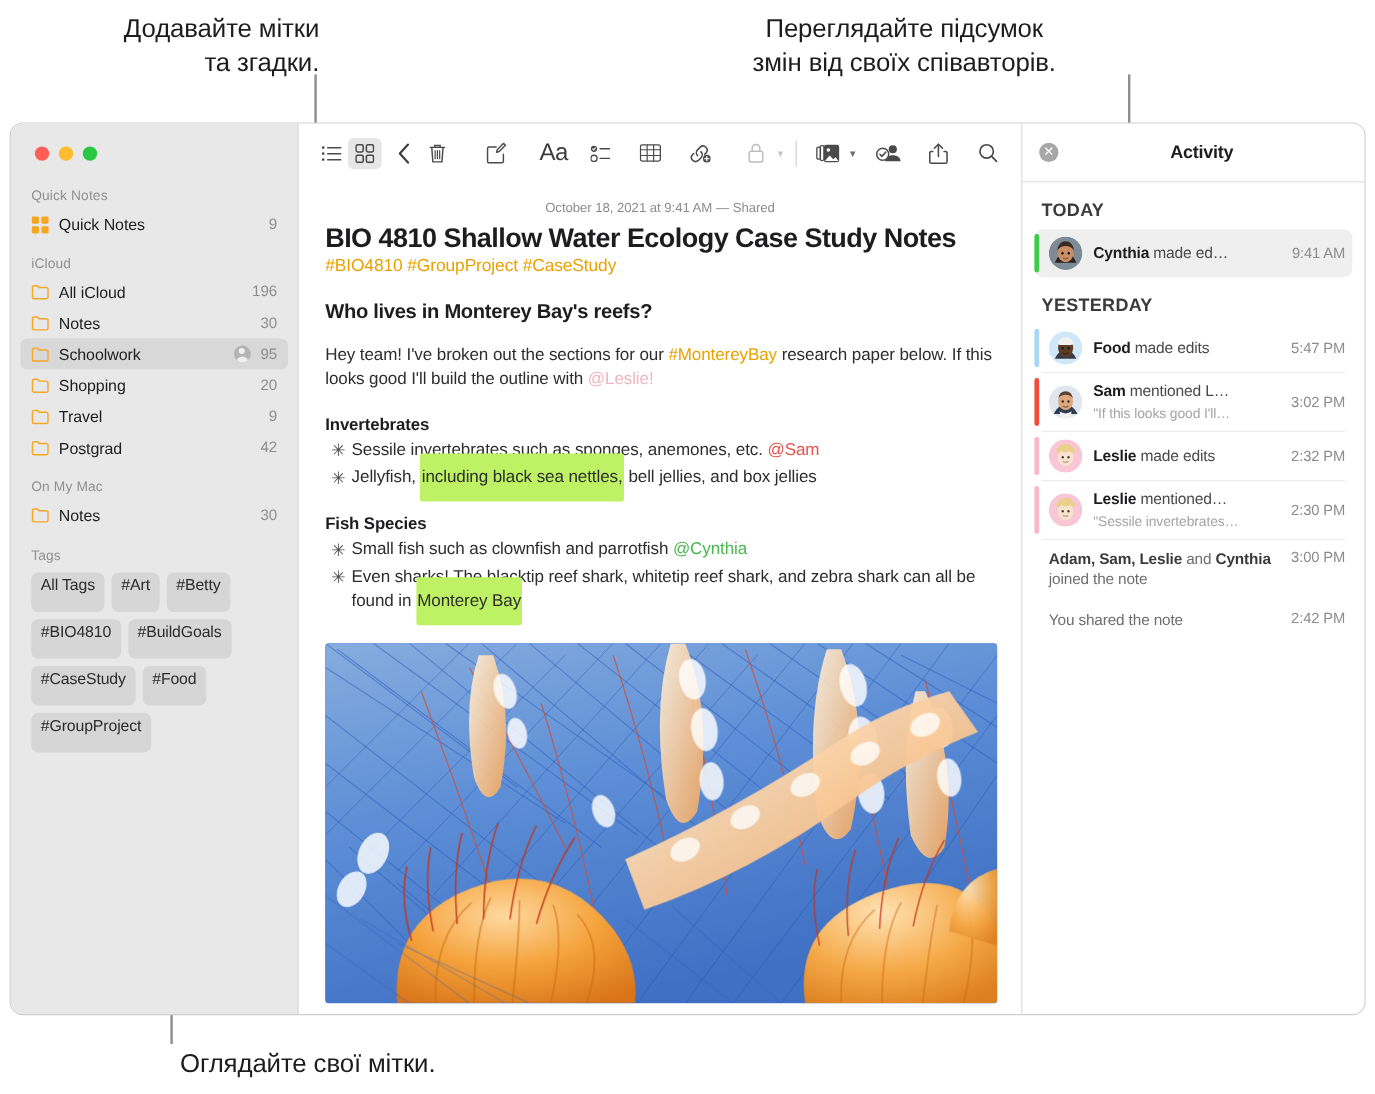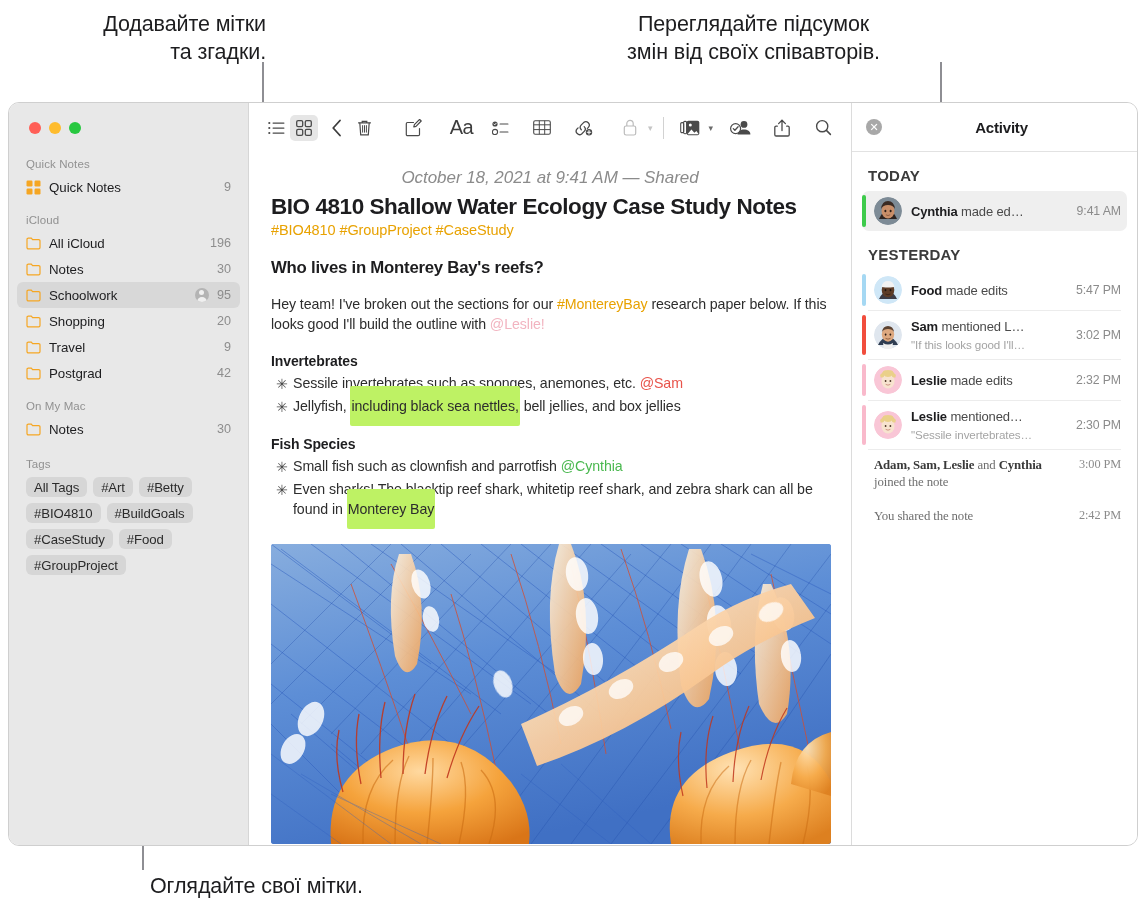--- a/index.html
+++ b/index.html
@@ -110,21 +110,21 @@
   
   #tags-area {
     display: flex;
     flex-wrap: wrap;
     gap: 6px;
     padding: 3px 9px 0 9px;
   }
   .tag-chip {
     background: #d6d6d6;
     border-radius: 6px;
-    padding: 3px 8px 2px 8px;
+    padding: 3px 8px 15px 8px;
     font-size: 13.2px;
     color: #2b2b2b;
     white-space: nowrap;
     letter-spacing: -0.1px;
   }
   #new-folder {
     height: 40px;
     display: flex;
     align-items: center;
     gap: 7px;
@@ -167,25 +167,24 @@
   }
 
   #note-scroll {
     flex: 1;
     overflow: hidden;
     padding: 0 22px;
     position: relative;
   }
   #note-date {
     text-align: center;
-    font-size: 17px;
+    font-size: 11px;
     color: #8b8b8b;
     padding: 16px 0 6px 0;
     letter-spacing: -0.05px;
-    font-style: italic;
   }
   #note-title {
     font-size: 22.5px;
     font-weight: bold;
     color: #1d1d1f;
     letter-spacing: -0.45px;
     line-height: 1.15;
   }
   #note-tags {
     font-size: 14.5px;
@@ -338,21 +337,20 @@
     font-size: 12.3px;
     color: #8b8b8b;
     white-space: nowrap;
     letter-spacing: -0.1px;
   }
   .act-sep { height: 1px; background: #ececec; margin: 0 6px; }
   .act-plain {
     display: flex;
     padding: 7px 6px 7px 12px;
     gap: 10px;
-    font-family: Liberation Serif, serif;
   }
   .act-plain-text {
     flex: 1;
     font-size: 12.8px;
     color: #6e6e6e;
     line-height: 1.33;
     letter-spacing: -0.12px;
   }
   .act-plain-text b { color: #3a3a3a; font-weight: bold; }
 </style>

